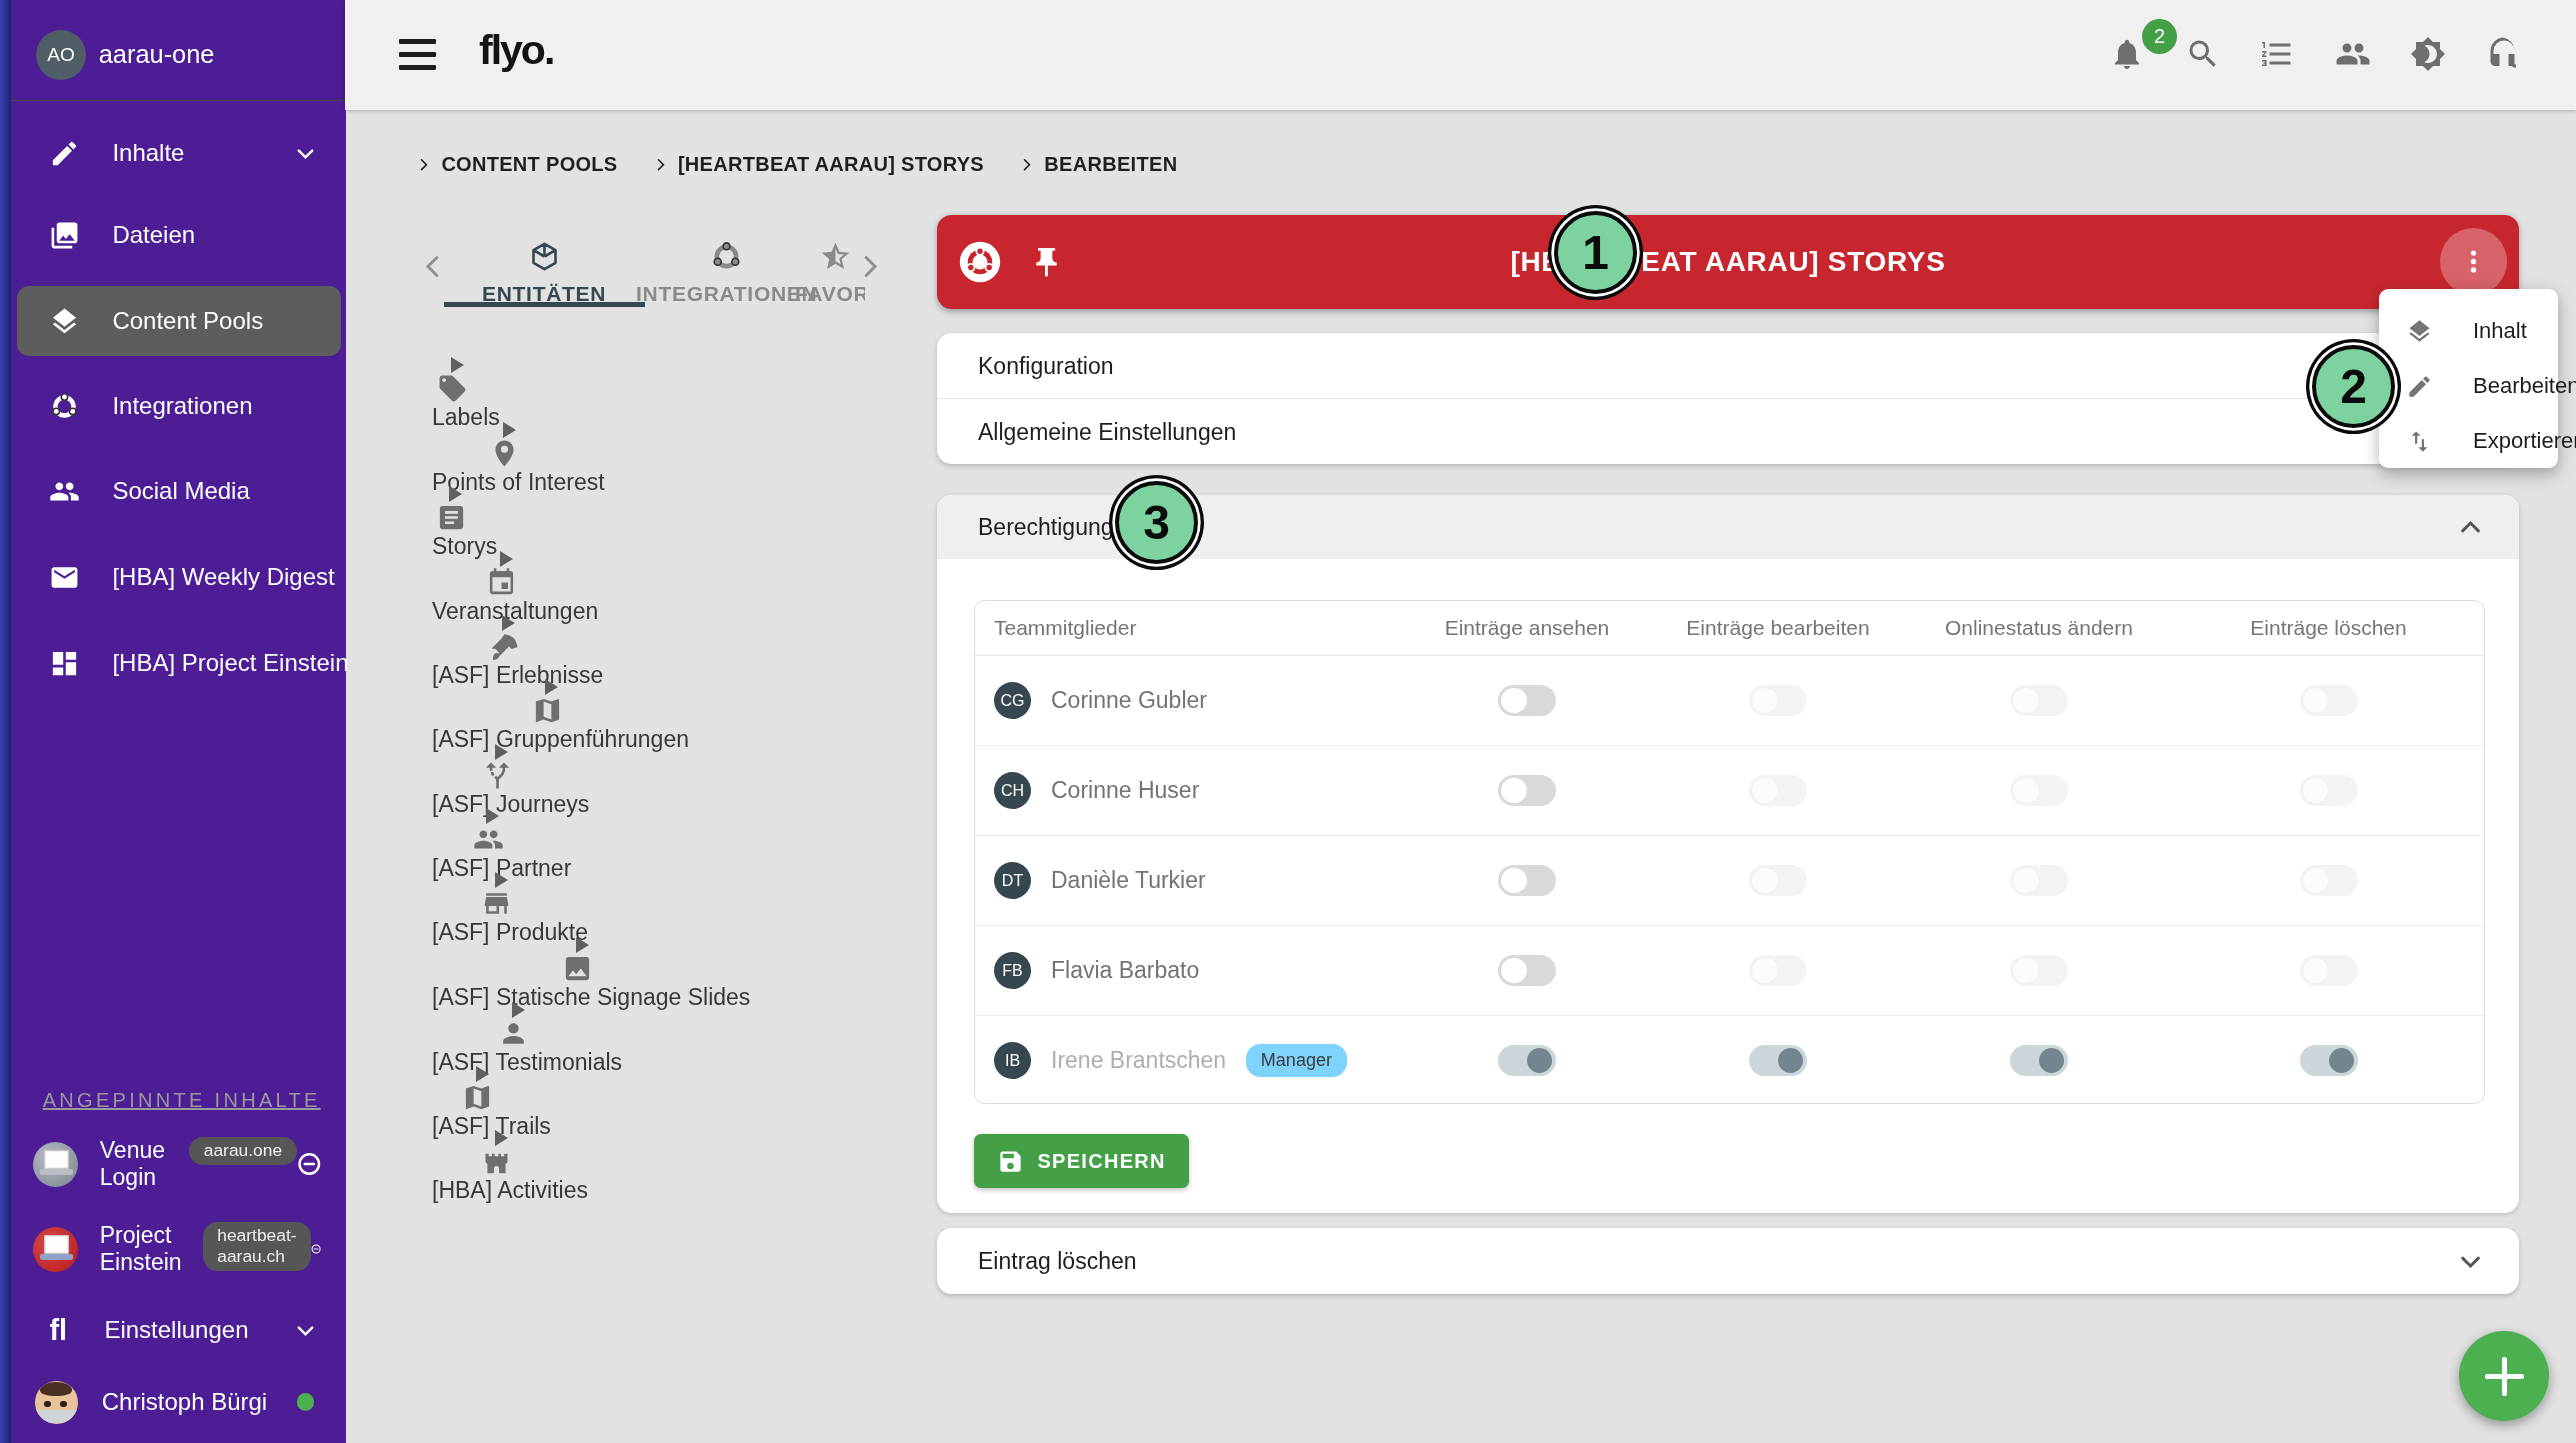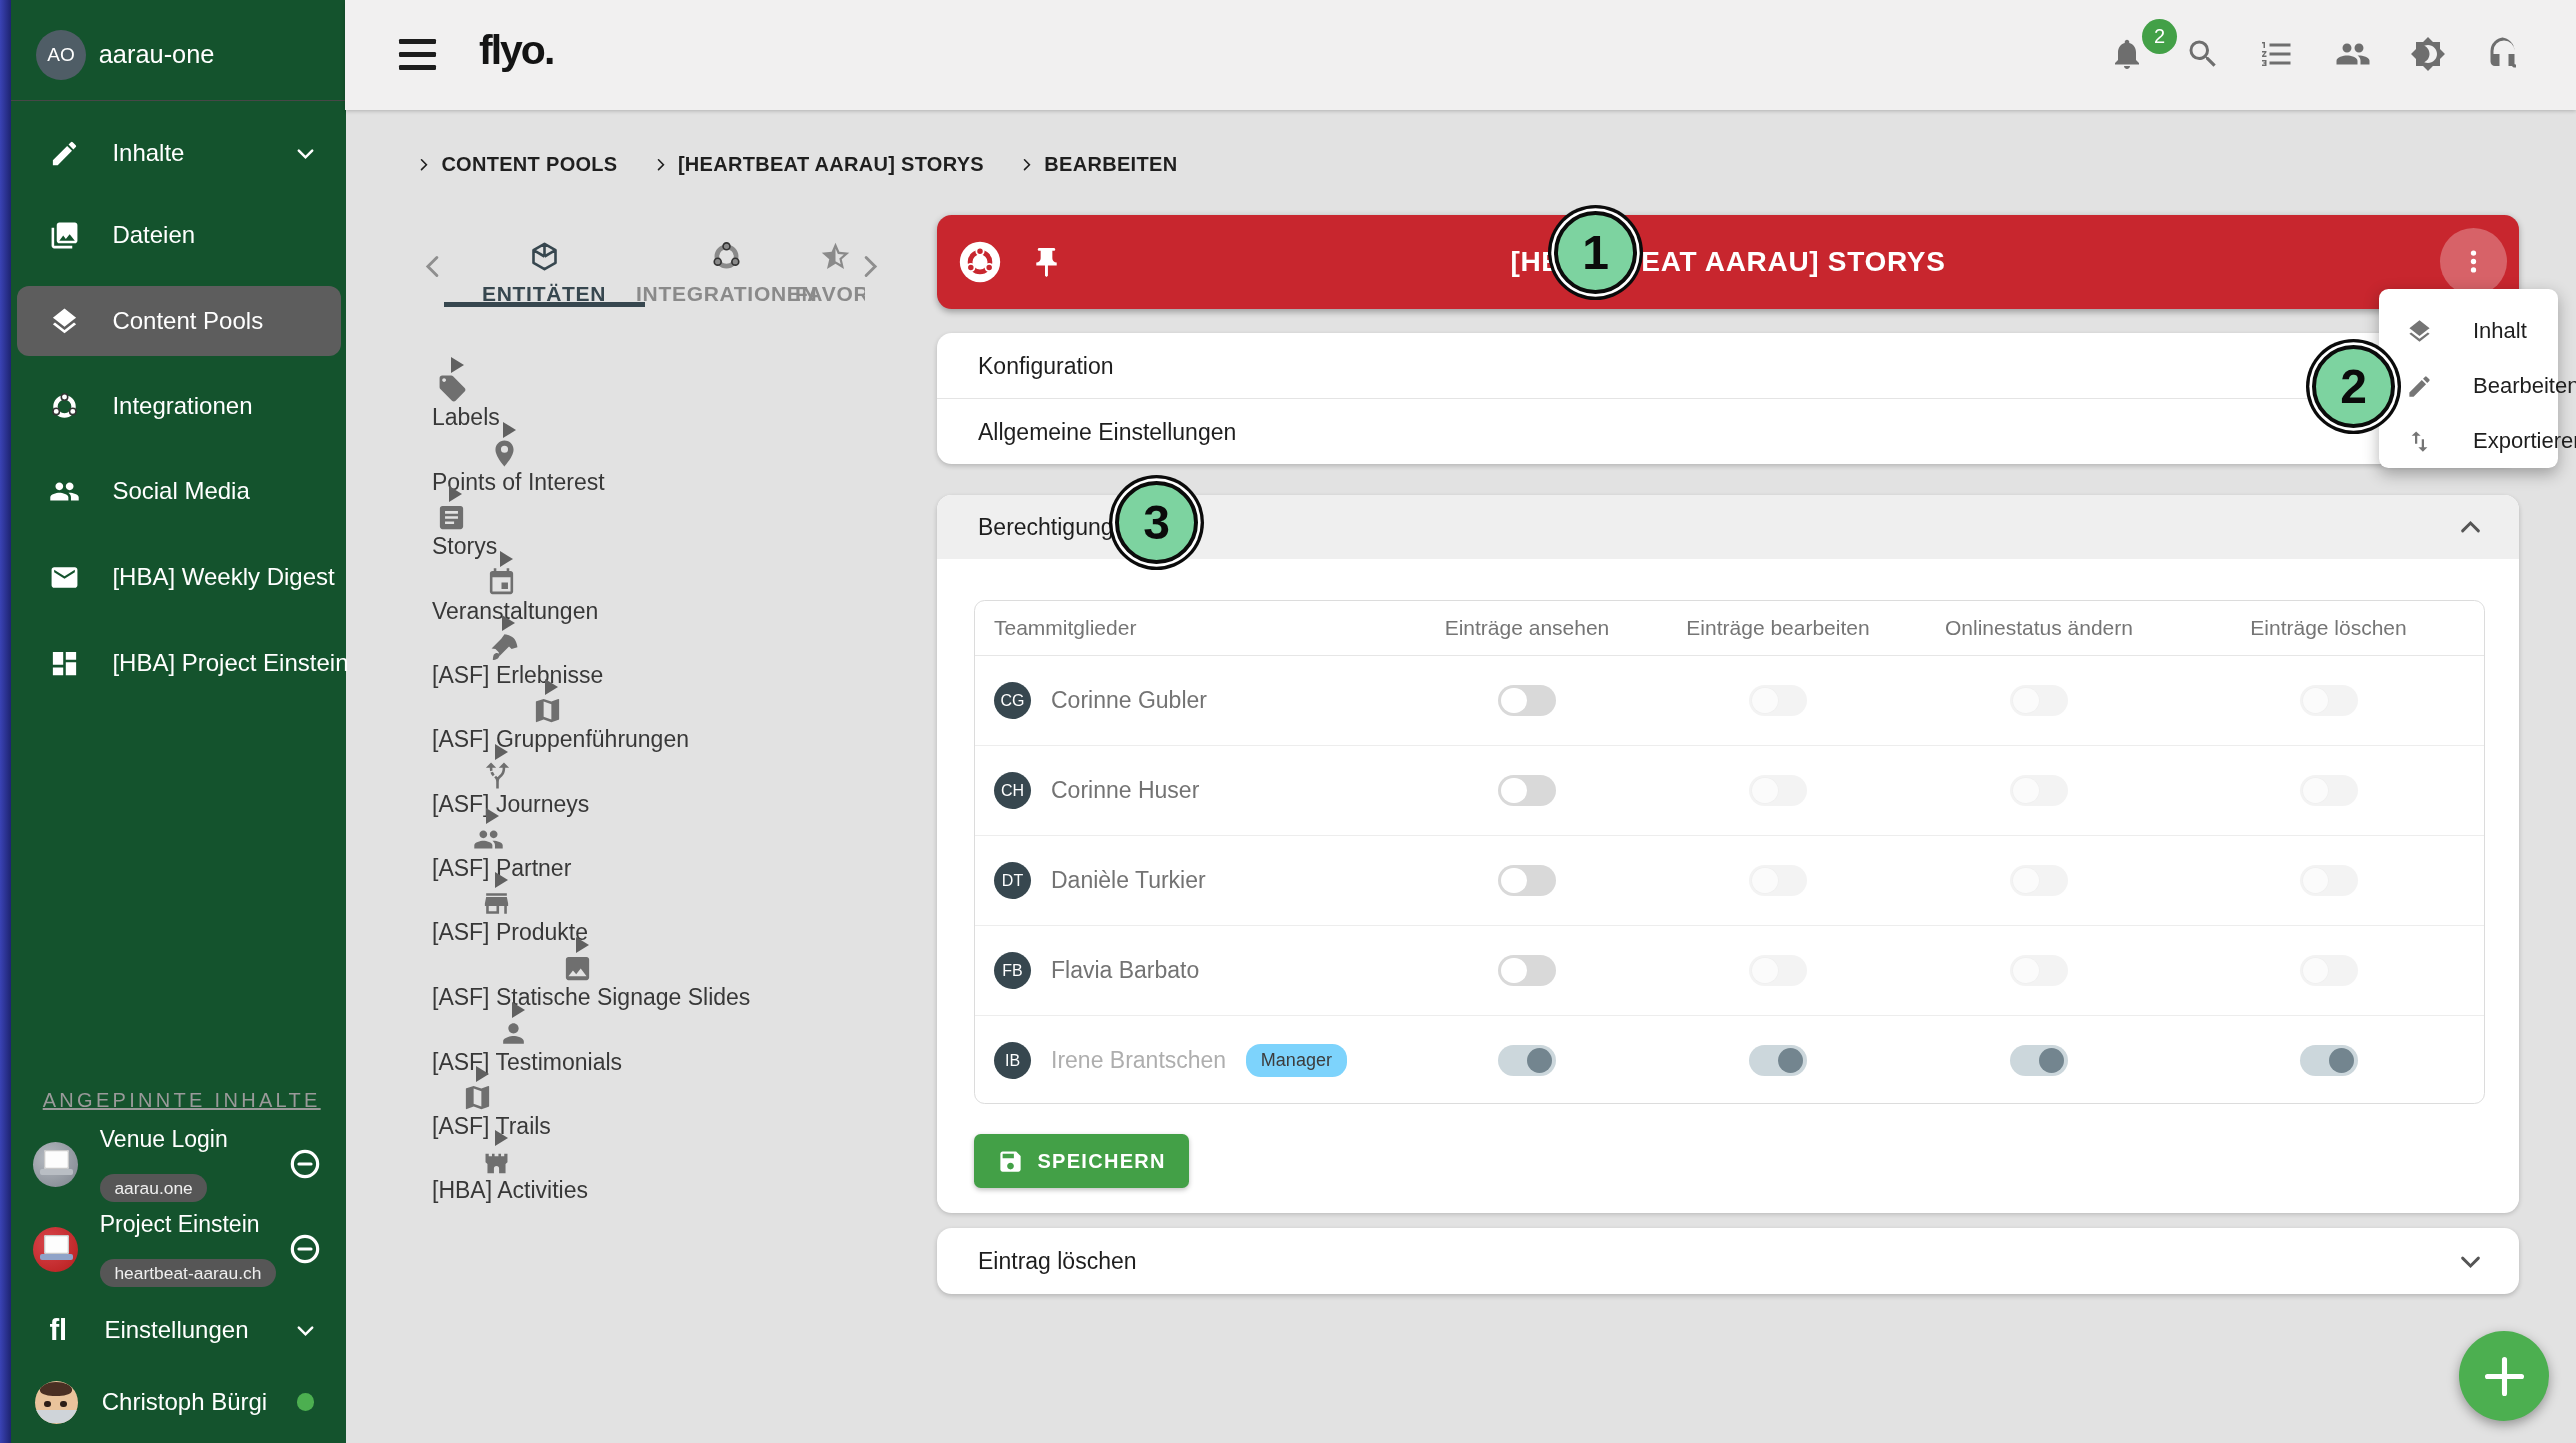--- a/index.html
+++ b/index.html
@@ -5,36 +5,36 @@
   html,body{margin:0;padding:0;background:#e2e2e2;}
   #stage{position:relative;width:2576px;height:1444px;overflow:hidden;
          font-family:"Liberation Sans","DejaVu Sans",sans-serif;-webkit-font-smoothing:antialiased;}
   .abs{position:absolute;}
   svg{display:block;}
 
   
   #bluestrip{left:0;top:0;width:10.7px;height:1444px;background:linear-gradient(90deg,#3a43b5,#1d2370);}
 
   
-  #sidebar{left:10.7px;top:0;width:335px;height:1444px;background:#14532d;color:#fff;}
+  #sidebar{left:10.7px;top:0;width:335px;height:1444px;background:#4c1d95;color:#fff;}
   .ws-avatar{left:25.4px;top:30px;width:50px;height:50px;border-radius:50%;background:#4f5d66;
              display:flex;align-items:center;justify-content:center;font-size:19px;color:#fff;}
   .ws-name{left:88px;top:40px;font-size:25.4px;color:#fff;}
   .sb-divider{left:0;top:100px;width:335px;height:1.3px;background:#474747;}
   .sitem{left:6.7px;width:324px;height:70px;border-radius:12px;display:flex;align-items:center;cursor:pointer;}
   .sitem.active{background:#5d5d5d;}
   .sitem .sic{width:31px;height:31px;margin-left:32px;color:#fff;flex:0 0 auto;}
   .sitem .slab{margin-left:32px;font-size:24px;color:#fff;white-space:nowrap;}
   .sitem .schev{margin-left:auto;margin-right:24px;width:23px;height:23px;color:#fff;}
   .pinned-label{left:32px;top:1089px;font-size:20px;letter-spacing:3.3px;color:#9a9a9a;text-decoration:underline;}
   .pin-item{left:6.7px;width:324px;height:86px;display:flex;align-items:center;}
   .pin-thumb{width:45px;height:45px;border-radius:50%;margin-left:16px;position:relative;overflow:hidden;flex:0 0 auto;}
   .lap-screen{position:absolute;left:10.7px;top:8px;width:25.4px;height:19px;background:#fdfdfd;border-radius:2px;box-shadow:inset 0 0 0 1.3px #c9c9c9;}
   .lap-base{position:absolute;left:6.7px;top:27px;width:33px;height:6.7px;background:#b9bec4;border-radius:2px;}
-  .pin-tx{margin-left:21.4px;display:flex;flex-direction:column;gap:21px;}
+  .pin-tx{margin-left:21.4px;display:flex;gap:21px;}
   .pin-title{font-size:23px;color:#fff;}
   .pin-badge{align-self:flex-start;background:#565656;color:#efefef;font-size:17.4px;border-radius:14.7px;padding:3.3px 14.7px;}
   .pin-minus{margin-left:auto;margin-right:20px;width:32px;height:32px;color:#fff;}
   .fl-logo{width:31px;margin-left:32px;font-size:29px;font-weight:700;color:#fff;flex:0 0 auto;}
   .memoji{width:43px;height:43px;border-radius:50%;margin-left:17.4px;background:#e9c39b;position:relative;overflow:hidden;flex:0 0 auto;}
   .memoji .hair{position:absolute;left:5.4px;top:1.3px;width:32px;height:14.7px;background:#4a2f23;border-radius:50% 50% 40% 40%;}
   .memoji .eye{position:absolute;top:20px;width:6.7px;height:6.7px;border-radius:50%;background:#2c1d16;}
   .memoji .lap{position:absolute;left:0;top:29px;width:43px;height:13.4px;background:#cfd4d9;}
   .status-dot{width:17.4px;height:17.4px;border-radius:50%;background:#4caf50;margin-left:auto;margin-right:27px;}
 

